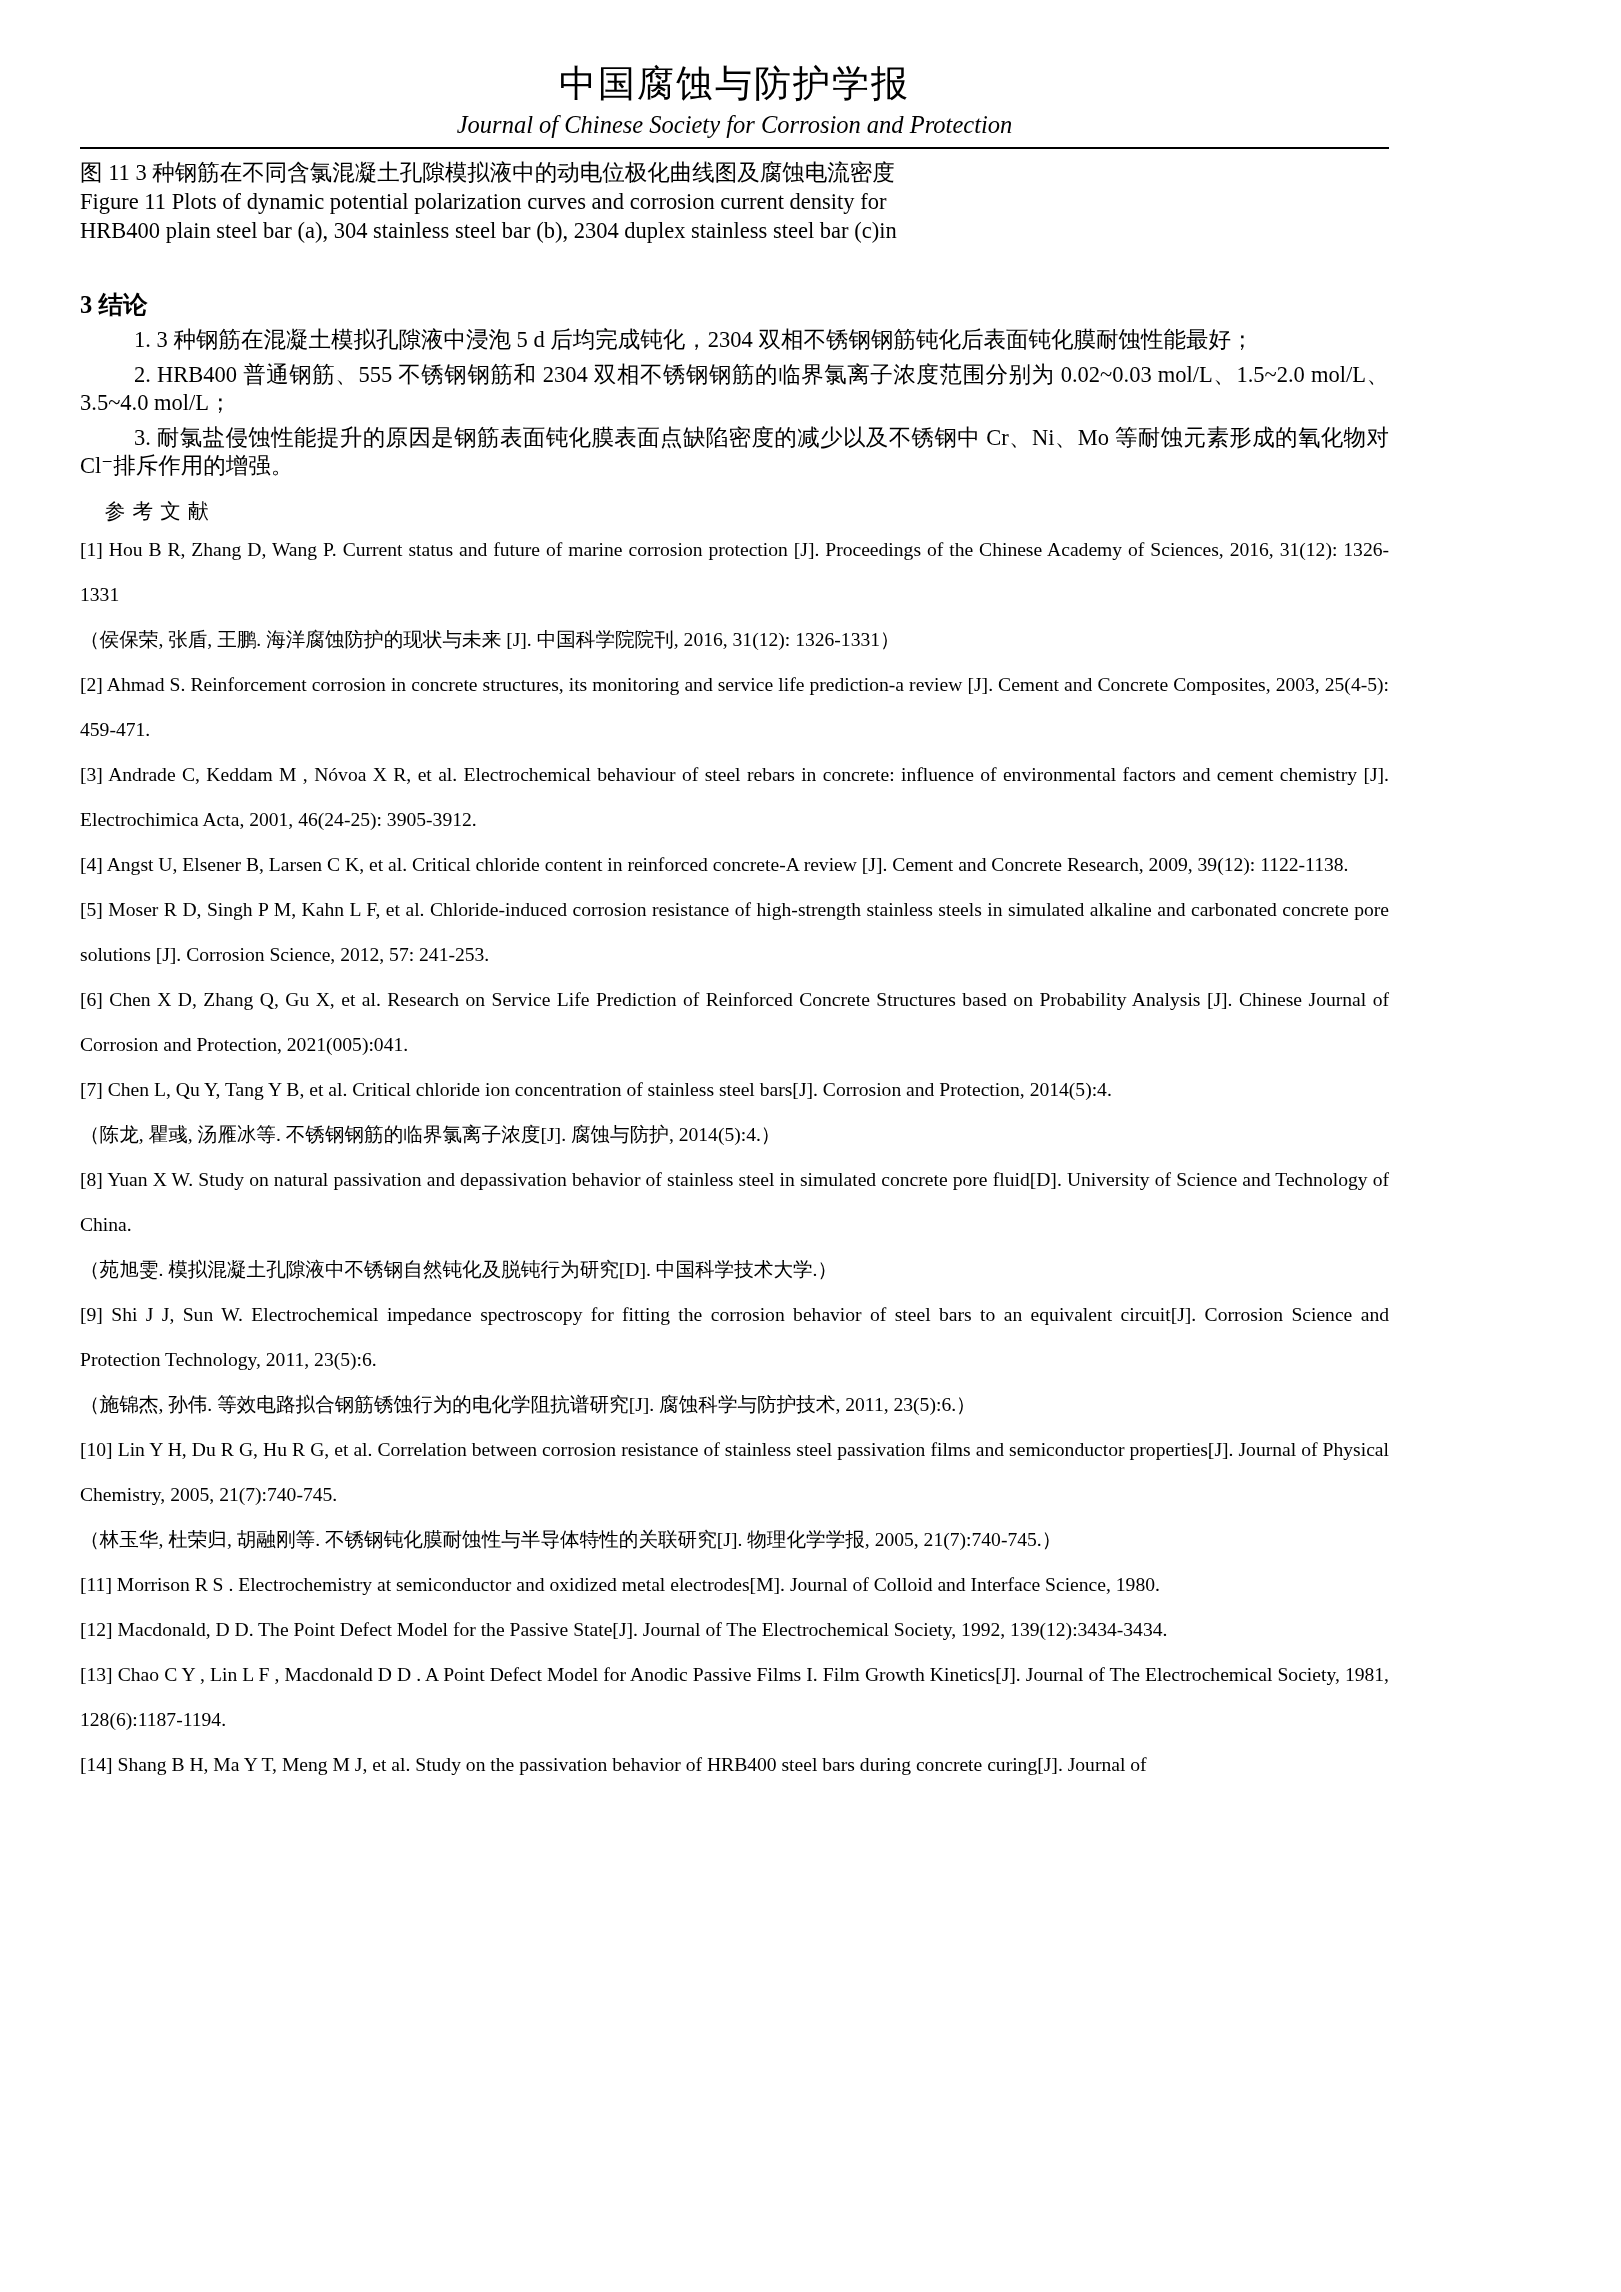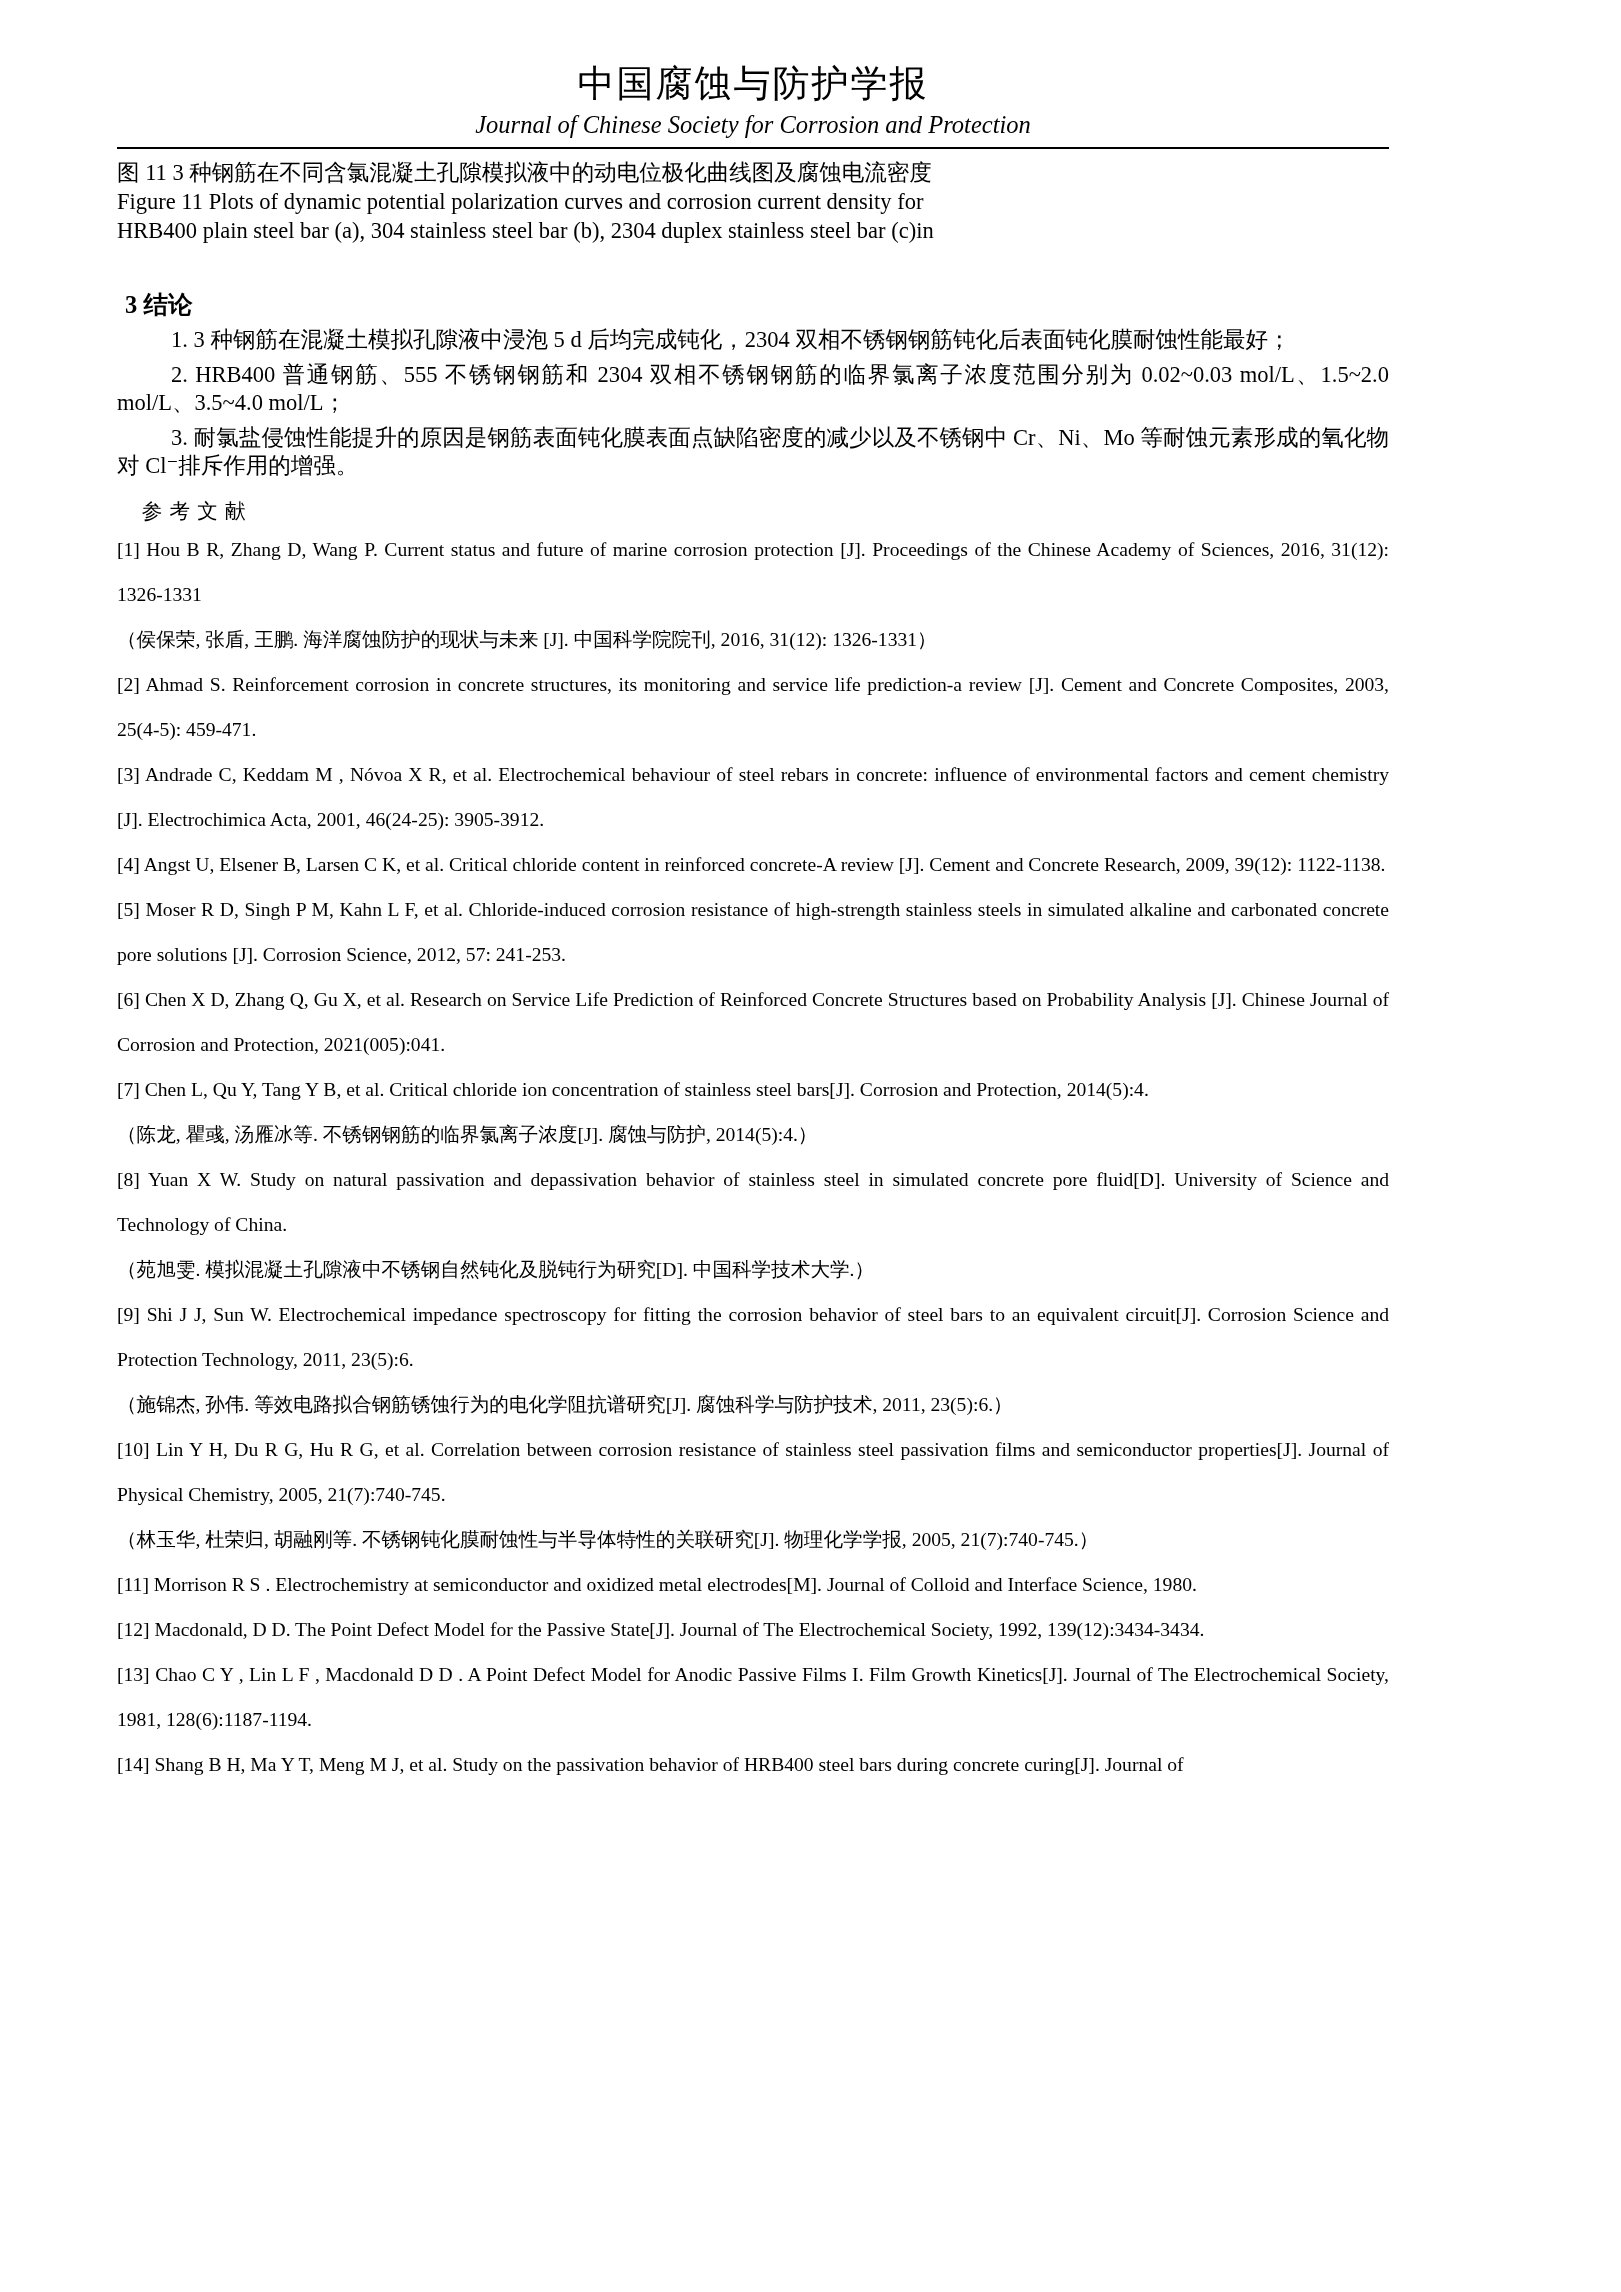--- a/index.html
+++ b/index.html
@@ -8,21 +8,21 @@
     background: #ffffff;
     color: #000000;
     font-family: "Liberation Serif", "DejaVu Serif", serif;
     -webkit-font-smoothing: antialiased;
   }
   .page {
     width: 1558px;
     height: 2293px;
     overflow: hidden;
     box-sizing: border-box;
-    padding: 61px 169px 39px 117px;
+    padding: 61px 169px 39px 80px;
     background: #ffffff;
   }
   .journal-header { text-align: center; }
   .title-zh {
     font-size: 37px;
     font-weight: 500;
     letter-spacing: 2px;
     line-height: 1.25;
     margin: 0;
   }
@@ -38,21 +38,21 @@
     margin-top: 7.8px;
   }
   .figure-caption {
     margin-top: 8.8px;
     font-size: 22.5px;
     line-height: 29px;
     text-align: left;
   }
   .figure-caption p { margin: 0; }
   .conclusion-heading {
-    margin: 45px 0 0 8px;
+    margin: 45px 0 0 0;
     font-size: 24.5px;
     font-weight: 700;
     line-height: 29px;
   }
   .body-para {
     margin: 6.9px 0 0 0;
     font-size: 22.5px;
     line-height: 28px;
     text-align: justify;
     text-indent: 2.4em;

